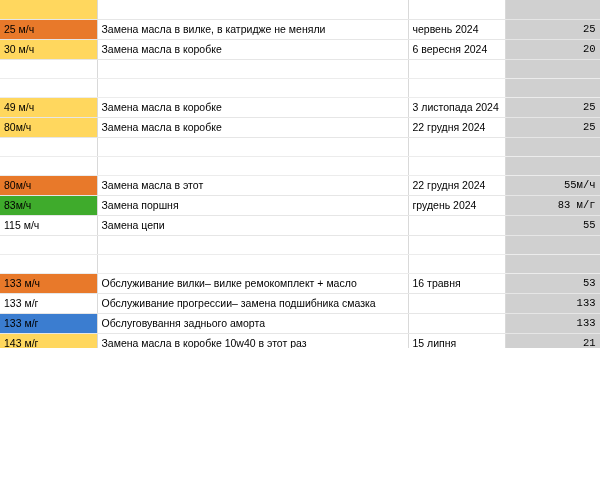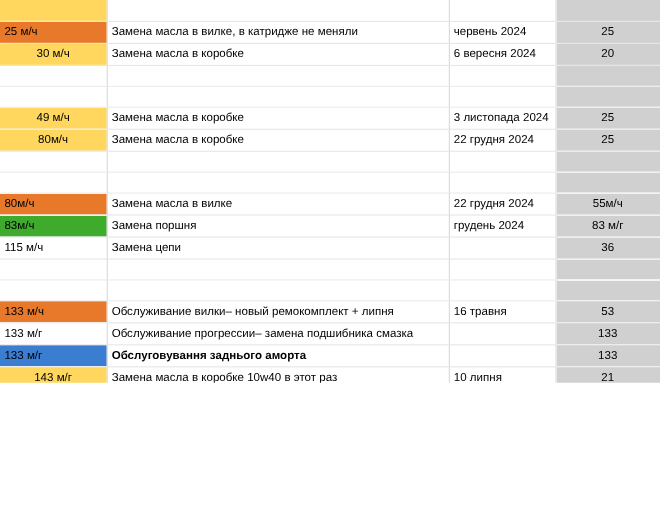--- a/index.html
+++ b/index.html
@@ -53,39 +53,40 @@
     font-size: 10.5px;
   }
   td.work {
     border-right: 1px solid #dcdcdc;
   }
   td.date {
     border-right: 1px solid #c9c9c9;
   }
   td.num {
     background: #d0d0d0;
-    text-align: center;
+    text-align: right;
     border-right: none;
     border-bottom: 1px solid #c2c2c2;
     padding-right: 13px;
+    font-family: Liberation Mono, monospace;
   }
   
   .fill-none   { background: #ffffff; }
-  .fill-yellow { background: #ffd75e; text-align: center; }
+  .fill-yellow { background: #ffd75e; }
   .fill-orange { background: #e8792a; }
   .fill-green  { background: #3fab2c; margin-top: 20px; }
   .fill-blue   { background: #3b7dd0; }
 
   tr.blank td { border-bottom: 1px solid #ececec; }
   tr.blank td.hours { background: #ffffff; }
   tr.blank td.work  { background: #ffffff; }
   tr.blank td.date  { background: #ffffff; }
   tr.blank td.num   { background: #d0d0d0; }
 
-  td.bold { font-weight: bold; }
+  td.bold { font-weight: normal; }
   .clip-top td { height: 9px; line-height: 9px; }
 </style>
 </head>
 <body>
 
 <div id="sheet">
   <table class="grid">
     <colgroup>
       <col class="c-hours">
       <col class="c-work">
@@ -142,70 +143,70 @@
           <td class="num"></td>
         </tr>
         <tr class="blank">
           <td class="hours fill-none"></td>
           <td class="work"></td>
           <td class="date"></td>
           <td class="num"></td>
         </tr>
         <tr>
           <td class="hours fill-orange">80м/ч</td>
-          <td class="work">Замена масла в вилке</td>
+          <td class="work">Замена масла в этот</td>
           <td class="date">22 грудня 2024</td>
           <td class="num">55м/ч</td>
         </tr>
         <tr>
           <td class="hours fill-green">83м/ч</td>
           <td class="work">Замена поршня</td>
           <td class="date">грудень 2024</td>
           <td class="num">83 м/г</td>
         </tr>
         <tr>
           <td class="hours fill-none">115 м/ч</td>
           <td class="work">Замена цепи</td>
           <td class="date"></td>
-          <td class="num">36</td>
+          <td class="num">55</td>
         </tr>
         <tr class="blank">
           <td class="hours fill-none"></td>
           <td class="work"></td>
           <td class="date"></td>
           <td class="num"></td>
         </tr>
         <tr class="blank">
           <td class="hours fill-none"></td>
           <td class="work"></td>
           <td class="date"></td>
           <td class="num"></td>
         </tr>
         <tr>
           <td class="hours fill-orange">133 м/ч</td>
-          <td class="work">Обслуживание вилки– новый ремокомплект + липня</td>
+          <td class="work">Обслуживание вилки– вилке ремокомплект + масло</td>
           <td class="date">16 травня</td>
           <td class="num">53</td>
         </tr>
         <tr>
           <td class="hours fill-none">133 м/г</td>
           <td class="work">Обслуживание прогрессии– замена подшибника смазка</td>
           <td class="date"></td>
           <td class="num">133</td>
         </tr>
         <tr>
           <td class="hours fill-blue">133 м/г</td>
           <td class="work bold">Обслуговування заднього аморта</td>
           <td class="date"></td>
           <td class="num">133</td>
         </tr>
         <tr>
           <td class="hours fill-yellow">143 м/г</td>
           <td class="work">Замена масла в коробке 10w40 в этот раз</td>
-          <td class="date">10 липня</td>
+          <td class="date">15 липня</td>
           <td class="num">21</td>
         </tr>
         <tr class="blank">
           <td class="hours fill-none"></td>
           <td class="work"></td>
           <td class="date"></td>
           <td class="num"></td>
         </tr>
         <tr class="blank">
           <td class="hours fill-none"></td>

